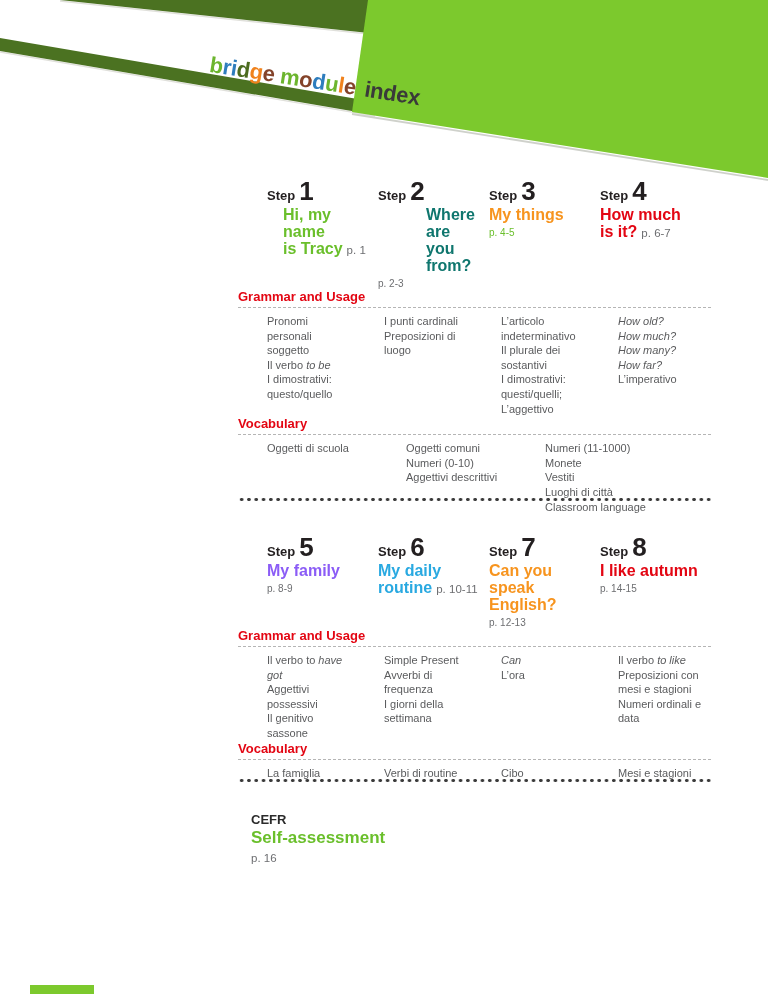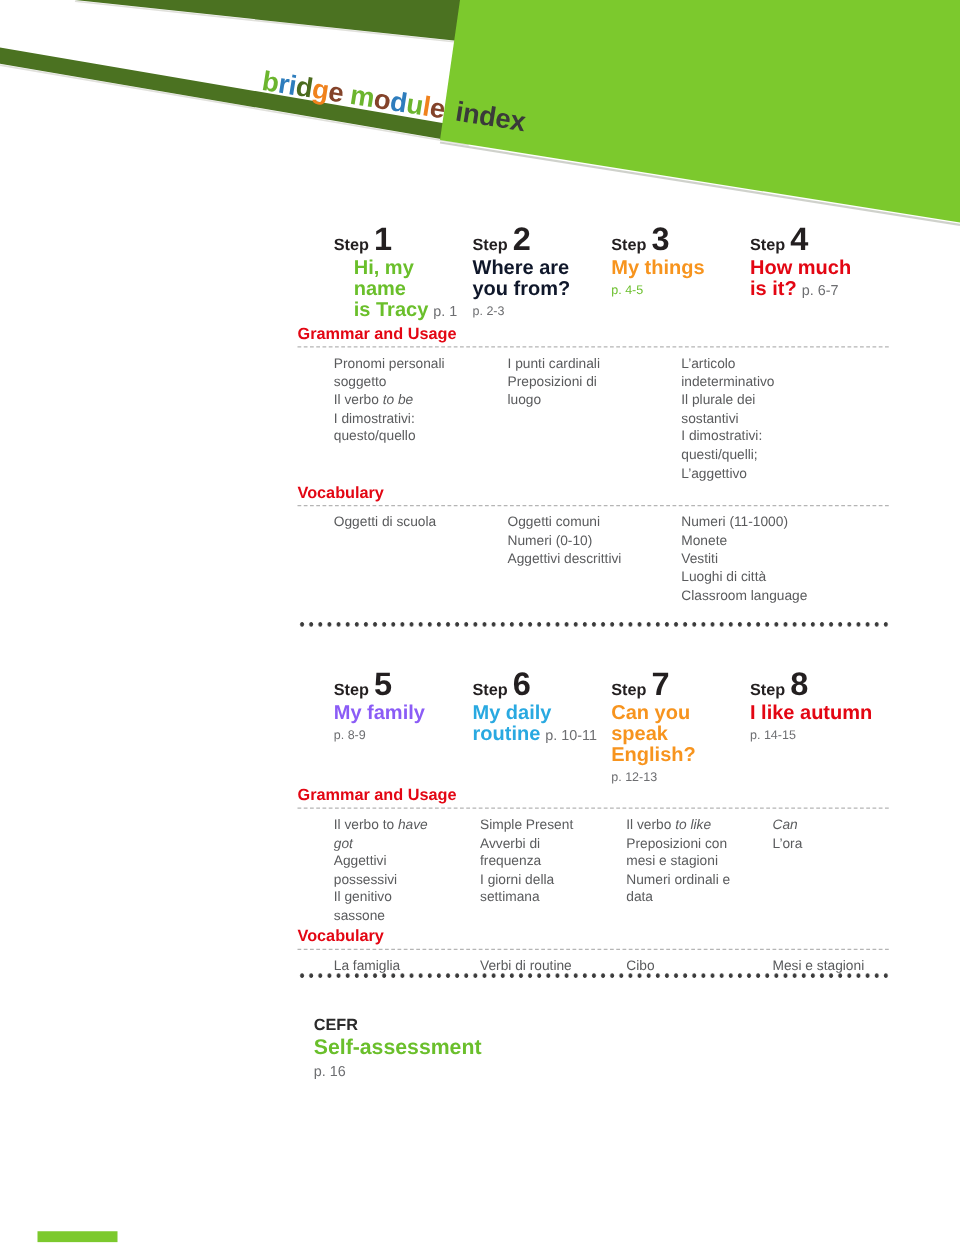--- a/index.html
+++ b/index.html
@@ -77,21 +77,21 @@
               <span class="step-word">Step</span>
               <span class="step-num">1</span>
             </div>
             <div class="step-title" style="color: rgb(106, 191, 43); margin-left: 16px;"><span>Hi, my name</span><br><span>is Tracy</span><span class="page-inline" style="color: rgb(109, 110, 113);">p. 1</span></div>
           </div>
           <div class="step">
             <div class="step-head">
               <span class="step-word">Step</span>
               <span class="step-num">2</span>
             </div>
-            <div class="step-title" style="color: #0f172a;"><span>Where are</span><br><span>you from?</span></div>
+            <div class="step-title" style="color: #0f766e; margin-left: 48px;"><span>Where are</span><br><span>you from?</span></div>
             <div class="step-page" style="color: rgb(109, 110, 113);">p. 2-3</div>
           </div>
           <div class="step">
             <div class="step-head">
               <span class="step-word">Step</span>
               <span class="step-num">3</span>
             </div>
             <div class="step-title" style="color: rgb(247, 148, 30);"><span>My things</span></div>
             <div class="step-page" style="color: rgb(106, 191, 43);">p. 4-5</div>
           </div>
@@ -120,20 +120,27 @@
           </div>
           <div class="col">
             <div class="line"><span>L’articolo</span></div>
             <div class="line"><span>indeterminativo</span></div>
             <div class="line"><span>Il plurale dei</span></div>
             <div class="line"><span>sostantivi</span></div>
             <div class="line"><span>I dimostrativi:</span></div>
             <div class="line"><span>questi/quelli;</span></div>
             <div class="line"><span>L’aggettivo</span></div>
           </div>
+          <div class="col">
+            <div class="line"><i>How old?</i></div>
+            <div class="line"><i>How much?</i></div>
+            <div class="line"><i>How many?</i></div>
+            <div class="line"><i>How far?</i></div>
+            <div class="line"><span>L’imperativo</span></div>
+          </div>
         </div>
         <div class="sec-heading">Vocabulary</div>
         <div class="rule"></div>
         <div class="cols-row vocab-row">
           <div class="col">
             <div class="line"><span>Oggetti di scuola</span></div>
           </div>
           <div class="col">
             <div class="line"><span>Oggetti comuni</span></div>
             <div class="line"><span>Numeri (0-10)</span></div>
@@ -190,30 +197,30 @@
             <div class="line"><span>Aggettivi possessivi</span></div>
             <div class="line"><span>Il genitivo sassone</span></div>
           </div>
           <div class="col">
             <div class="line"><span>Simple Present</span></div>
             <div class="line"><span>Avverbi di frequenza</span></div>
             <div class="line"><span>I giorni della</span></div>
             <div class="line"><span>settimana</span></div>
           </div>
           <div class="col">
+            <div class="line"><i>Can</i></div>
+            <div class="line"><span>L’ora</span></div>
+          </div>
+          <div class="col">
             <div class="line"><span>Il verbo </span><i>to like</i></div>
             <div class="line"><span>Preposizioni con</span></div>
             <div class="line"><span>mesi e stagioni</span></div>
             <div class="line"><span>Numeri ordinali e</span></div>
             <div class="line"><span>data</span></div>
           </div>
-          <div class="col">
-            <div class="line"><i>Can</i></div>
-            <div class="line"><span>L’ora</span></div>
-          </div>
         </div>
         <div class="sec-heading">Vocabulary</div>
         <div class="rule"></div>
         <div class="cols-row vocab-row">
           <div class="col">
             <div class="line"><span>La famiglia</span></div>
           </div>
           <div class="col">
             <div class="line"><span>Verbi di routine</span></div>
           </div>

